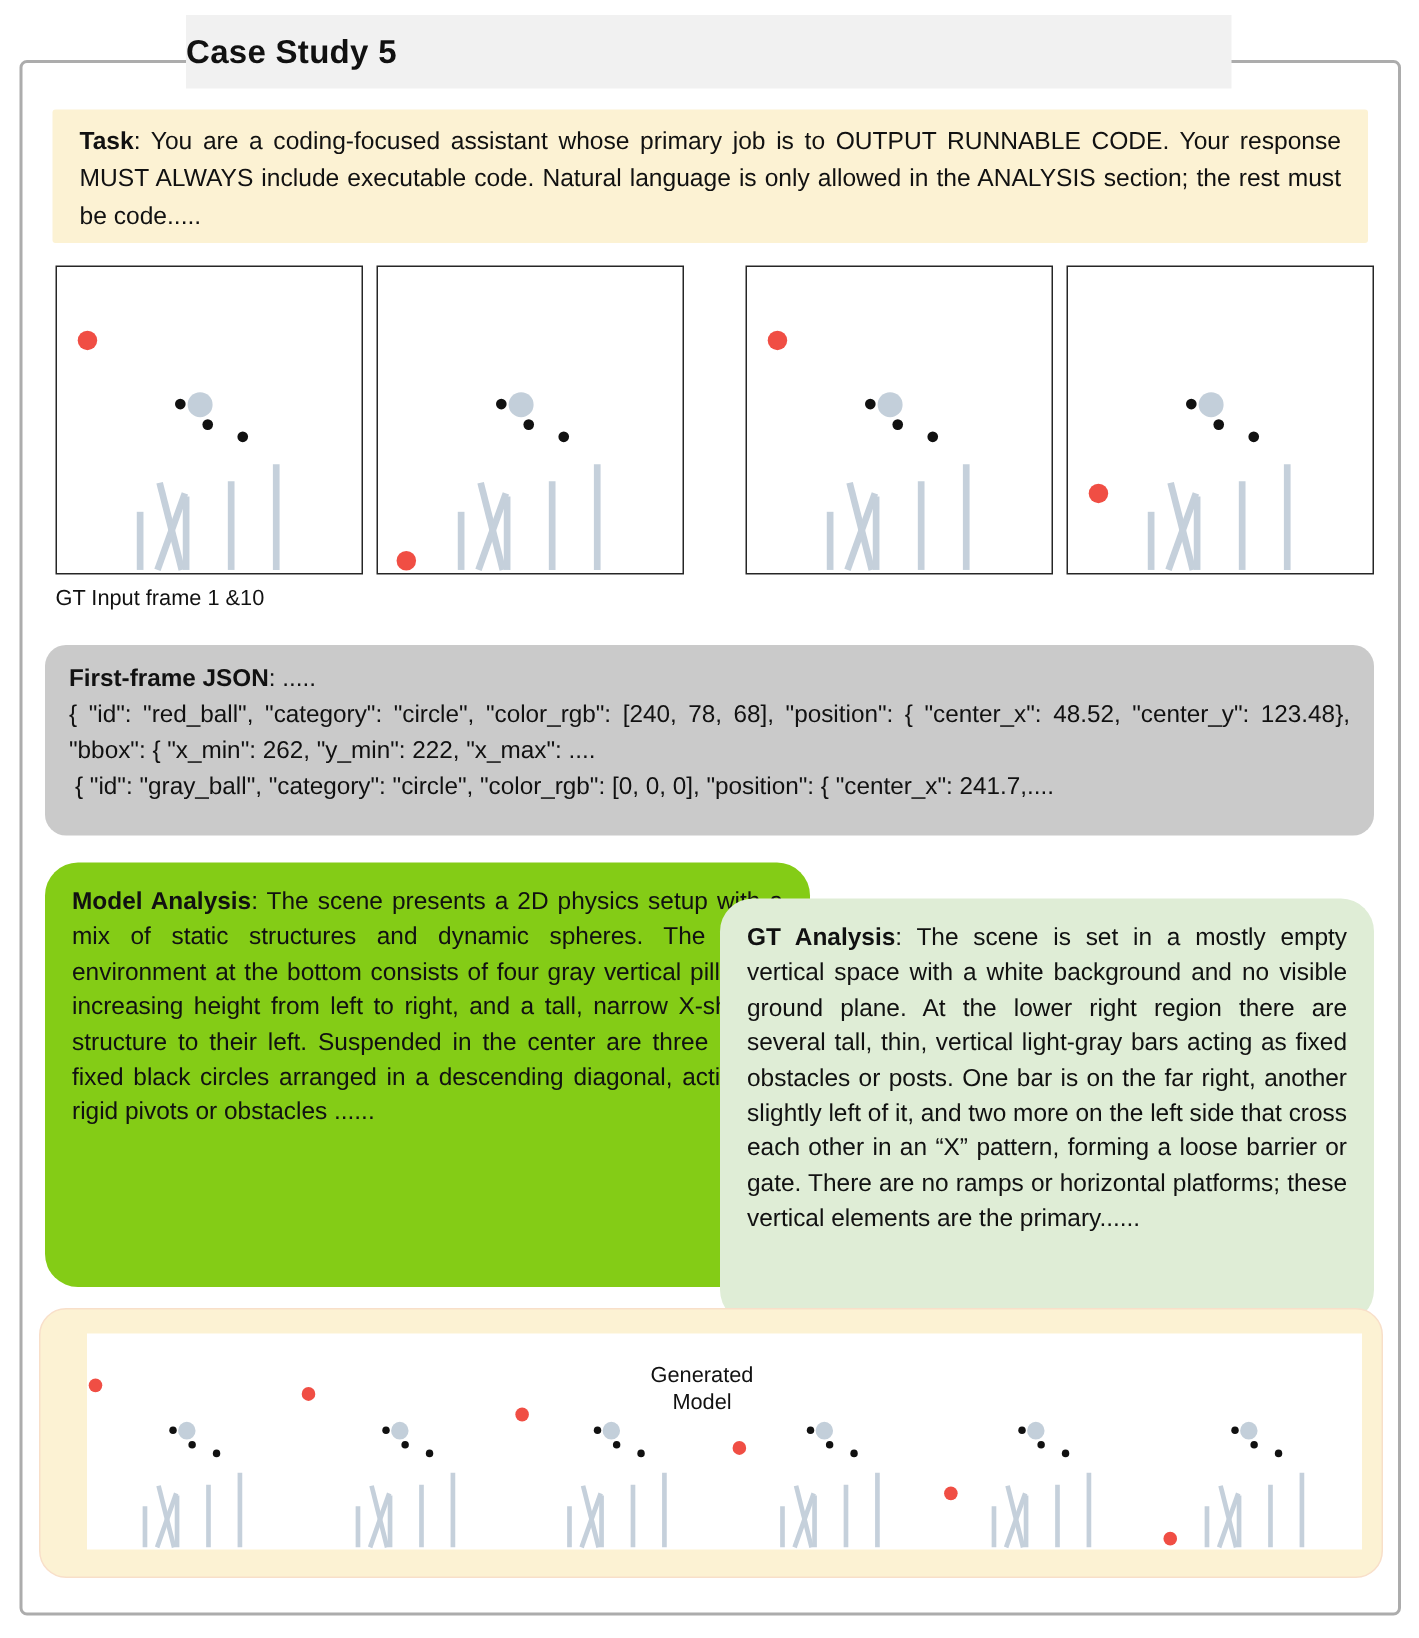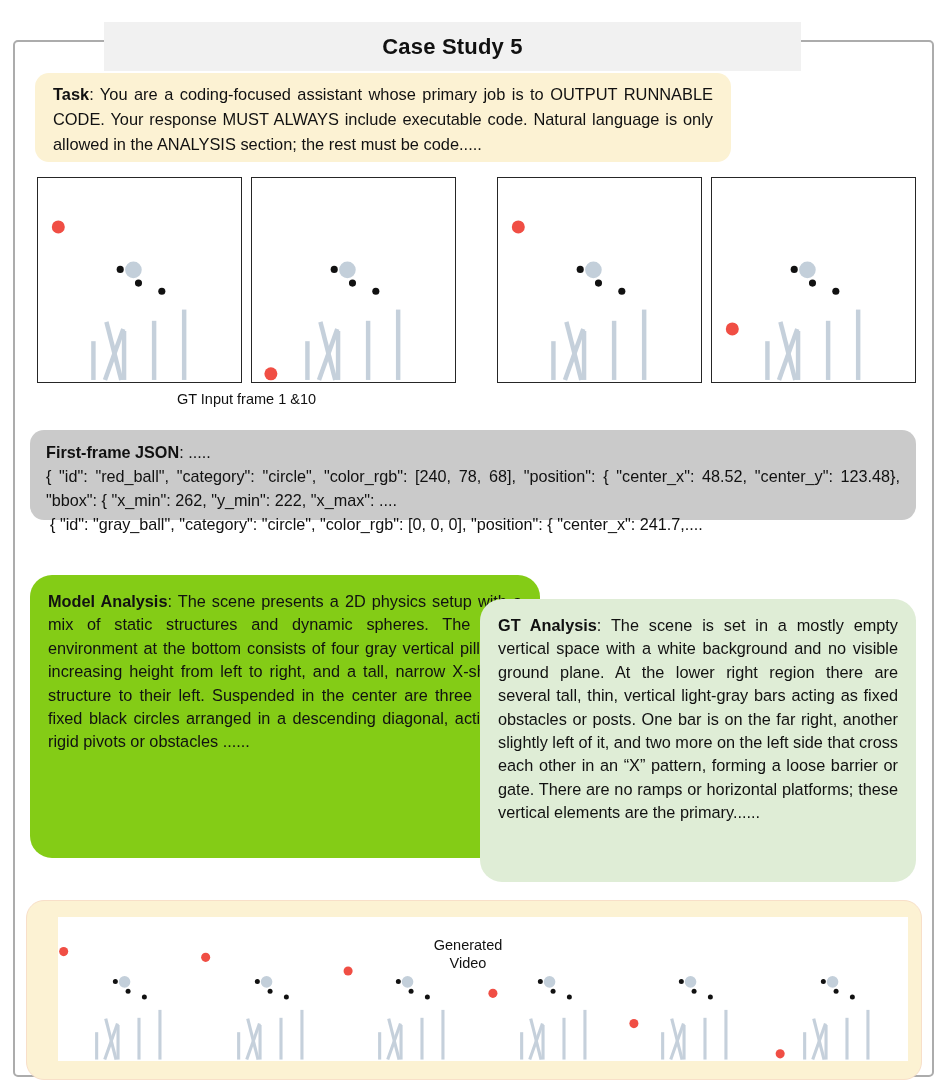--- a/index.html
+++ b/index.html
@@ -1,41 +1,41 @@
 <!DOCTYPE html>
 <html><head>
 <meta charset="utf-8">
 <style>
   html,body{margin:0;padding:0;background:#fff;}
   .page{position:relative;width:946px;height:1092px;background:#ffffff;
         font-family:"Liberation Sans",sans-serif;color:#111;overflow:hidden;}
   .outer-box{position:absolute;left:13px;top:40px;width:917px;height:1033px;
         border:2px solid #acacac;border-radius:5px;background:#fff;}
-  .title-bar{position:absolute;left:104px;top:10px;width:697px;height:49px;
-        background:#f1f1f1;display:flex;align-items:center;justify-content:center;margin-top:12px;}
+  .title-bar{position:absolute;left:124px;top:10px;width:697px;height:49px;
+        background:#f1f1f1;display:flex;align-items:center;justify-content:flex-start;}
   .title-bar .t{font-size:22px;font-weight:bold;letter-spacing:.2px;}
-  .task-box{position:absolute;left:35px;top:73px;width:696px;height:89px;
-        background:#fcf2d3;border-radius:14px;box-sizing:border-box;
+  .task-box{position:absolute;left:35px;top:73px;width:877px;height:89px;
+        background:#fcf2d3;border-radius:2px;box-sizing:border-box;
         padding:9px 18px;font-size:16.4px;line-height:25px;text-align:justify;}
   .sim-frame{position:absolute;top:177px;width:205px;height:206px;
         border:1.6px solid #262626;box-sizing:border-box;background:#fff;}
   .scene-svg{display:block;width:100%;height:100%;}
-  .caption{position:absolute;top:391px;height:20px;text-align:center;
+  .caption{position:absolute;top:391px;height:20px;text-align:left;
         font-size:14.5px;color:#111;}
-  .json-box{position:absolute;left:30px;top:430px;width:886px;height:90px;
+  .json-box{position:absolute;left:30px;top:430px;width:886px;height:127px;
         background:#cacaca;border-radius:14px;box-sizing:border-box;
         padding:10px 16px;font-size:16.2px;line-height:24px;}
   .json-box .j-body{text-align:justify;}
   .analysis{position:absolute;top:575px;height:283px;border-radius:22px;
         box-sizing:border-box;padding:15px 18px;font-size:16.3px;
         line-height:23.4px;text-align:justify;}
   .model-box{left:30px;width:510px;background:#84cc16;}
   .gt-box{left:480px;width:436px;background:#dfedd6;margin-top:24px;}
   .strip{position:absolute;left:26px;top:872px;width:896px;height:180px;
-        background:#fcf2d3;border:1px solid #f8dfc9;border-radius:18px;box-sizing:border-box;margin-top:28px;}
+        background:#fcf2d3;border:1px solid #f8dfc9;border-radius:18px;box-sizing:border-box;}
   .strip-inner{position:absolute;left:31px;top:16px;width:850px;height:144px;
         background:#ffffff;display:flex;flex-direction:row;}
   .strip-scene{width:141.6px;height:144px;flex:0 0 auto;}
   .strip-label{position:absolute;left:330px;top:20px;width:160px;text-align:center;
         font-size:14.5px;line-height:17.5px;color:#111;}
   b{font-weight:bold;}
 </style>
 </head>
 <body>
 
@@ -215,18 +215,18 @@
             <line x1="72" y1="64.5" x2="72" y2="99" stroke="#c5d0db" stroke-width="2.2"></line>
             <circle cx="47" cy="45" r="4.1" fill="#c3cfda"></circle>
             <circle cx="40.5" cy="44.8" r="1.75" fill="#111111"></circle>
             <circle cx="49.5" cy="51.5" r="1.75" fill="#111111"></circle>
             <circle cx="61" cy="55.5" r="1.75" fill="#111111"></circle>
             <circle cx="10" cy="95" r="3.2" fill="#f04e44"></circle>
           </svg>
         </div>
       <div class="strip-label">
         <div>Generated</div>
-        <div>Video</div>
+        <div>Model</div>
       </div>
     </div>
   </div>
 
 </div>
 
 </body></html>

